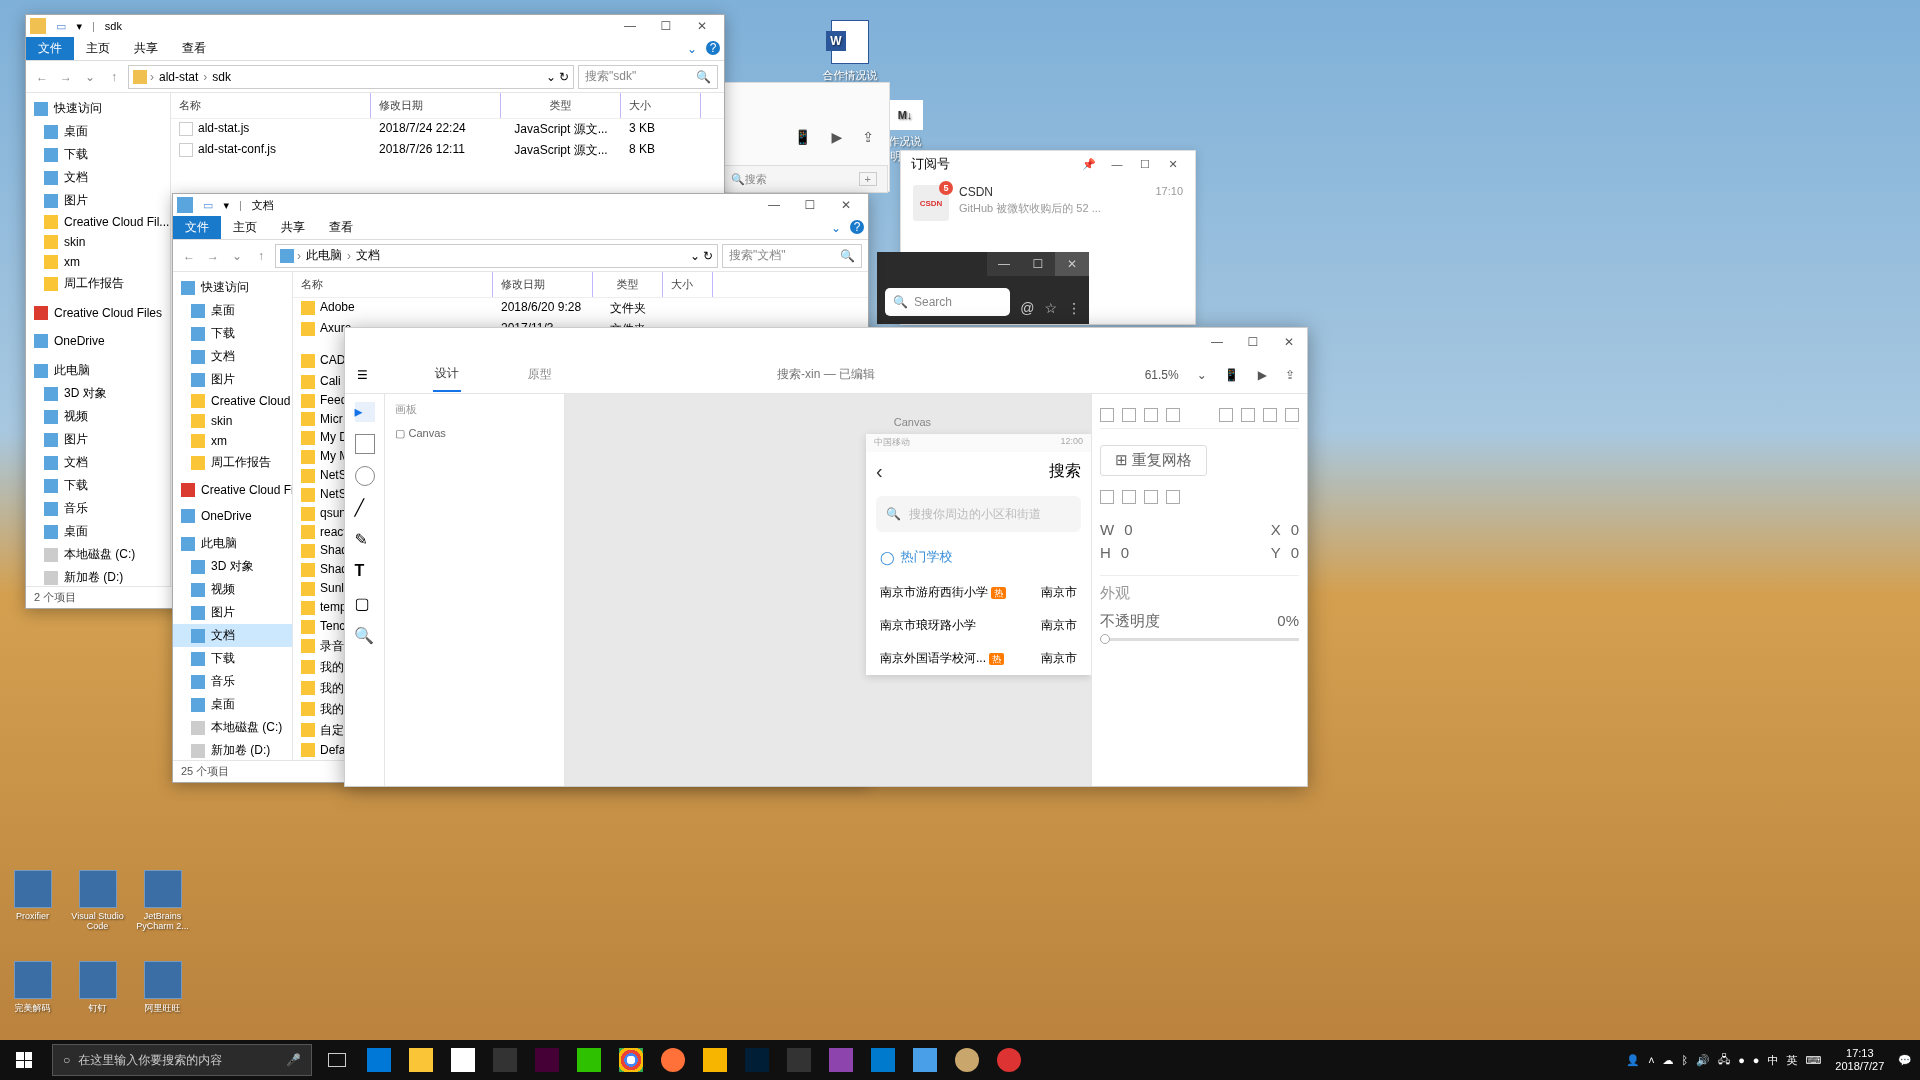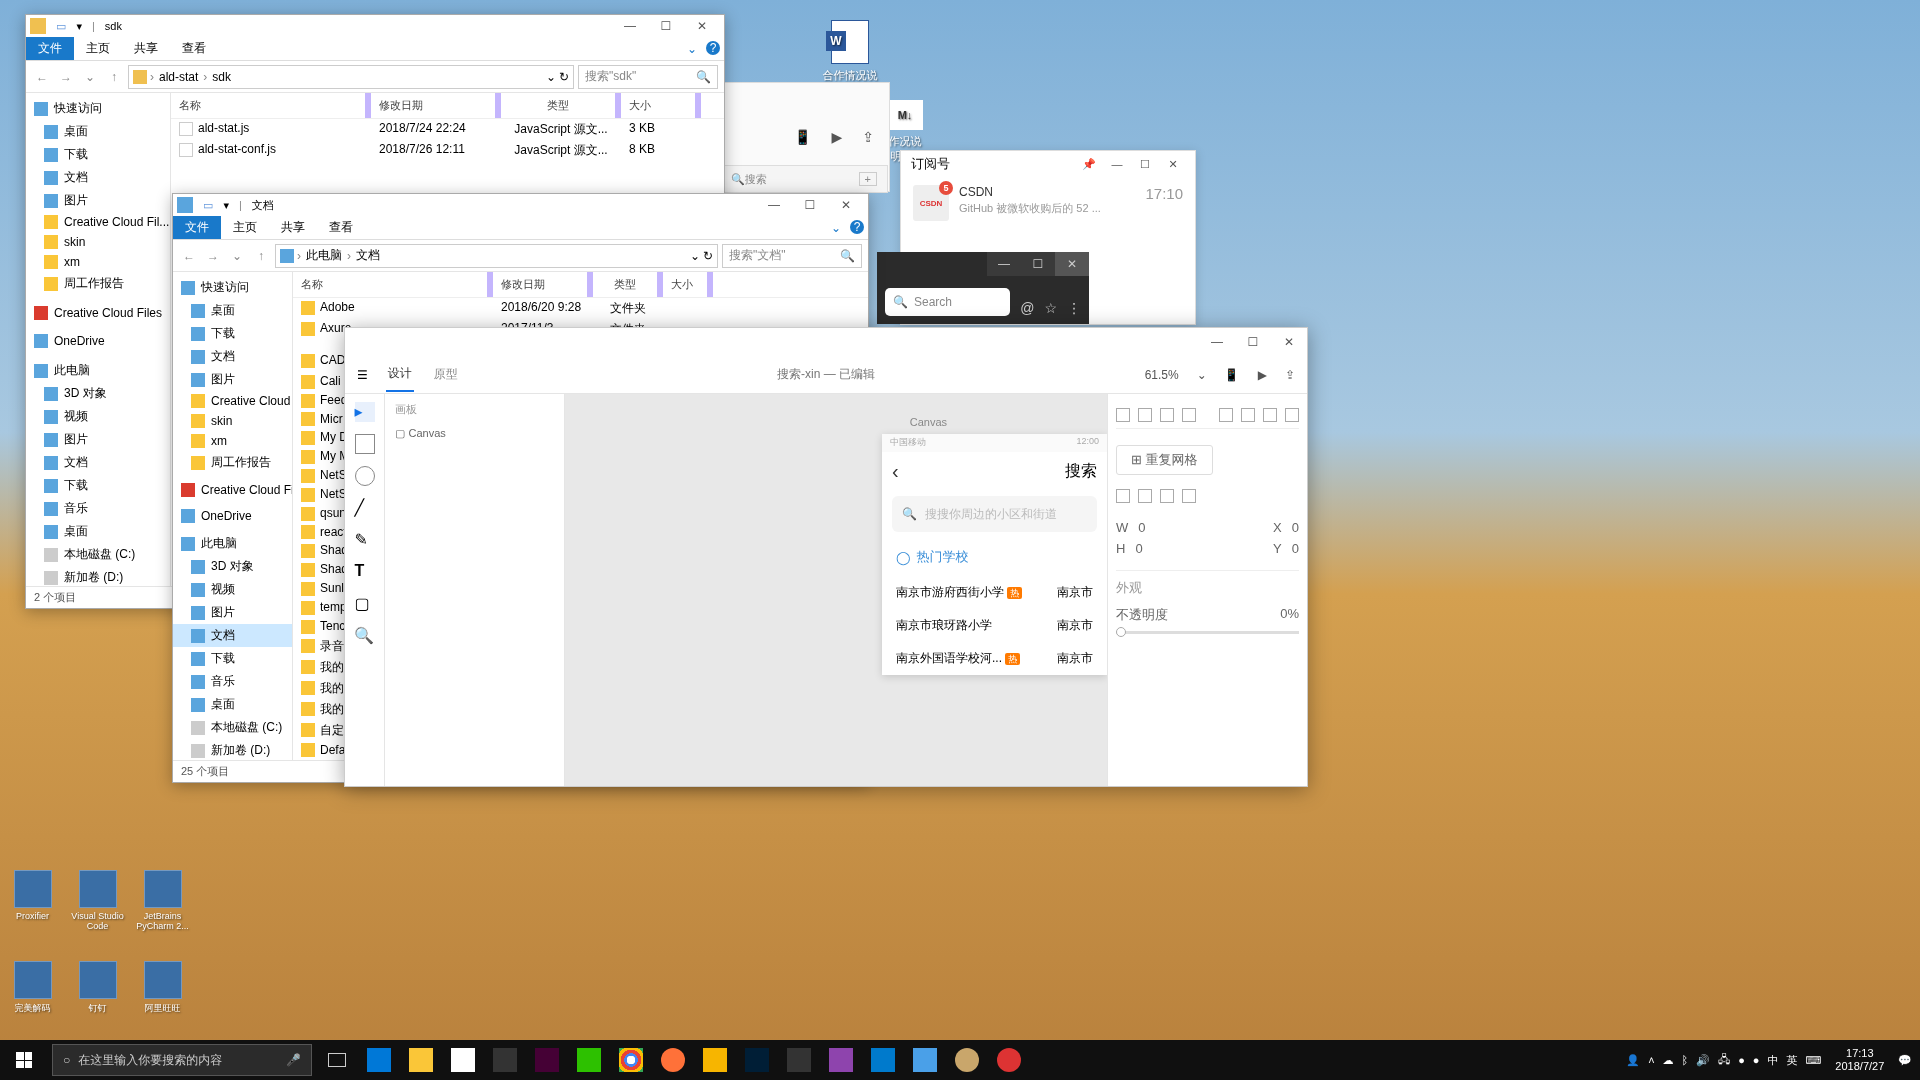--- a/index.html
+++ b/index.html
@@ -30,70 +30,70 @@
 .searchbox { width: 140px; border: 1px solid #ccc; height: 24px; display: flex; align-items: center; padding: 0 6px; color: #888; gap: 4px; }
 .expbody { flex: 1; display: flex; overflow: hidden; }
 .sidebar { width: 145px; border-right: 1px solid #e5e5e5; overflow-y: auto; padding: 4px 0; font-size: 12px; }
 .sbitem { padding: 3px 6px 3px 18px; display: flex; align-items: center; gap: 6px; white-space: nowrap; }
 .sbitem.sel { background: #cce8ff; }
 .sbitem.head { padding-left: 8px; font-weight: normal; }
 .sbicn { width: 14px; height: 14px; background: #fac638; flex-shrink: 0; }
 .sbicn.blue { background: #5aa5dd; }
 .filearea { flex: 1; display: flex; flex-direction: column; }
 .colhead { display: flex; border-bottom: 1px solid #eee; font-size: 11px; color: #444; }
-.colhead > div { padding: 5px 8px; border-right: 6px solid #c4b5fd; font-family: Liberation Serif, serif; }
+.colhead > div { padding: 5px 8px; border-right: 1px solid #c4b5fd; font-family: Liberation Serif, serif; }
 .c-name { width: 200px; } .c-date { width: 130px; } .c-type { width: 120px; text-align: center; } .c-size { width: 80px; }
 .filerow { display: flex; font-size: 12px; padding: 1px 0; }
 .filerow > div { padding: 1px 8px; }
 .filerow .ficn { width: 14px; height: 14px; background: #fac638; display: inline-block; margin-right: 5px; vertical-align: middle; }
 .filerow .ficn.js { background: #fff; border: 1px solid #ccc; }
 .statusbar { height: 22px; border-top: 1px solid #e5e5e5; font-size: 11px; padding: 3px 8px; color: #555; }
 
 
 .xdwin { position: absolute; left: 344px; top: 327px; width: 964px; height: 460px; background: #f5f5f5; border: 1px solid #ccc; box-shadow: 0 3px 20px rgba(0,0,0,0.35); display: flex; flex-direction: column; }
 .xdtitle { height: 28px; display: flex; align-items: center; justify-content: flex-end; background: #fff; }
 .xdtoolbar { height: 38px; background: #fff; border-bottom: 1px solid #e5e5e5; display: flex; align-items: center; padding: 0 12px; gap: 18px; font-size: 12px; }
 .xdtoolbar .center { position: absolute; left: 50%; transform: translateX(-50%); color: #777; }
 .xdtoolbar .right { margin-left: auto; display: flex; gap: 18px; align-items: center; color: #555; }
-.xdtab { color: #888; padding: 8px 2px; }
+.xdtab { color: #888; padding: 8px 2px; margin-left: 47px; }
 .xdtab.active { color: #333; border-bottom: 2px solid #1473e6; }
 .xdbody { flex: 1; display: flex; overflow: hidden; }
 .xdtools { width: 40px; background: #fff; border-right: 1px solid #e5e5e5; display: flex; flex-direction: column; align-items: center; padding-top: 8px; gap: 12px; }
 .xtool { width: 20px; height: 20px; border: 1px solid #888; }
 .xtool.sel { border-color: #1473e6; background: #e8f0fc; }
 .xdlayers { width: 180px; background: #fff; border-right: 1px solid #e5e5e5; font-size: 11px; color: #666; padding: 8px 10px; }
 .xdcanvas { flex: 1; background: #e8e8e8; position: relative; overflow: hidden; }
 .artboard { position: absolute; right: 0; top: 40px; width: 225px; background: #fff; box-shadow: 0 2px 8px rgba(0,0,0,0.15); }
 .ablabel { position: absolute; right: 160px; top: 22px; font-size: 11px; color: #888; }
 .abhead { height: 18px; display: flex; justify-content: space-between; padding: 2px 8px; font-size: 9px; color: #aaa; background: #fafafa; }
 .abtitle { height: 38px; display: flex; align-items: center; padding: 0 10px; font-size: 16px; gap: 10px; }
 .abtitle .back { font-size: 20px; color: #333; }
 .abtitle .ttl { flex: 1; text-align: right; }
 .absearch { margin: 6px 10px; height: 36px; background: #f5f5f5; border-radius: 6px; display: flex; align-items: center; padding: 0 10px; color: #bbb; font-size: 12px; gap: 8px; }
 .abhot { padding: 10px 14px; font-size: 13px; color: #3b8fd8; display: flex; align-items: center; gap: 6px; }
 .abitem { padding: 8px 14px; font-size: 12px; display: flex; justify-content: space-between; align-items: center; }
 .hotbadge { background: #ff7a00; color: #fff; font-size: 9px; padding: 1px 3px; border-radius: 2px; }
-.xdprops { width: 200px; background: #fff; border-left: 1px solid #e5e5e5; font-size: 13px; color: #666; padding: 8px; }
+.xdprops { width: 216px; background: #fff; border-left: 1px solid #e5e5e5; font-size: 15px; color: #666; padding: 8px; }
 .proprow { display: flex; gap: 10px; padding: 3px 0; }
 .propbtn { border: 1px solid #ddd; padding: 5px 14px; border-radius: 3px; margin: 8px 0; display: inline-block; }
 .alignrow { display: flex; gap: 8px; padding: 6px 0; border-bottom: 1px solid #eee; margin-bottom: 8px; }
 .alicn { width: 14px; height: 14px; border: 1px solid #aaa; }
 
 
 .subpanel { position: absolute; left: 900px; top: 150px; width: 296px; height: 175px; background: #fff; border: 1px solid #ddd; box-shadow: 0 2px 10px rgba(0,0,0,0.15); }
 .subtitle { height: 26px; display: flex; align-items: center; padding: 0 10px; font-size: 13px; justify-content: space-between; }
 .subctrls { display: flex; gap: 4px; }
 .subctrls .winbtn { width: 24px; height: 20px; font-size: 11px; }
 .subitem { display: flex; padding: 8px 12px; gap: 10px; }
 .subicn { width: 36px; height: 36px; background: #eee; border-radius: 3px; display: flex; align-items: center; justify-content: center; font-size: 8px; color: #d33; font-weight: bold; position: relative; }
 .subbadge { position: absolute; top: -4px; right: -4px; background: #e74c3c; color: #fff; border-radius: 50%; width: 14px; height: 14px; font-size: 9px; display: flex; align-items: center; justify-content: center; }
 .subtxt { flex: 1; font-size: 12px; }
 .subtxt .t1 { color: #333; }
 .subtxt .t2 { color: #999; font-size: 11px; margin-top: 2px; }
-.subtime { font-size: 15px; color: #999; }
+.subtime { font-size: 11px; color: #999; }
 
 
 .bgpanel { position: absolute; left: 720px; top: 82px; width: 170px; height: 110px; background: #fafafa; border: 1px solid #ddd; display: flex; align-items: center; justify-content: flex-end; gap: 20px; padding: 0 15px; font-size: 14px; color: #555; }
 .bgpanel2 { position: absolute; left: 720px; top: 165px; width: 168px; height: 28px; background: #f5f5f5; border: 1px solid #ddd; display: flex; align-items: center; padding: 0 10px; font-size: 11px; color: #888; }
 
 
 .darkpanel { position: absolute; left: 877px; top: 252px; width: 212px; height: 72px; background: #2b2b2b; display: flex; align-items: flex-end; padding: 8px; gap: 10px; }
 .darktitle { position: absolute; top: 0; right: 0; display: flex; }
 .darktitle .winbtn { width: 34px; height: 24px; color: #ccc; background: #3a3a3a; }
 .darksearch { flex: 1; background: #fff; border-radius: 5px; height: 28px; display: flex; align-items: center; padding: 0 8px; font-size: 12px; color: #888; gap: 6px; }

